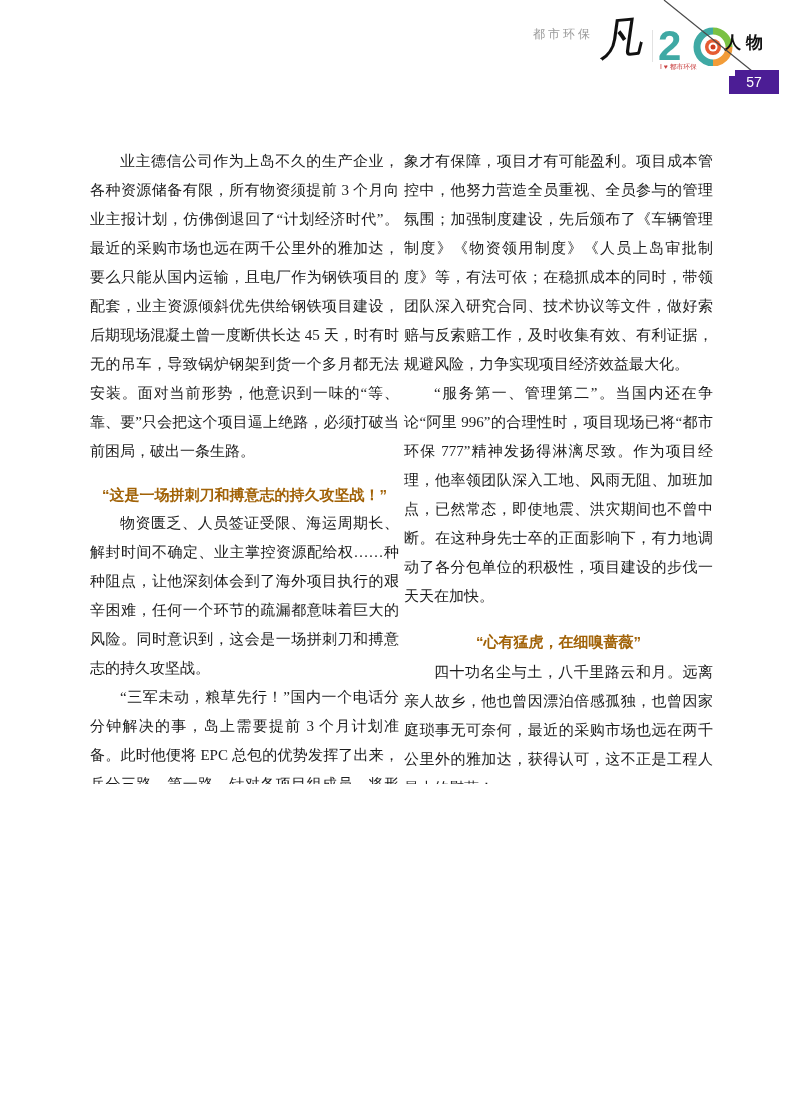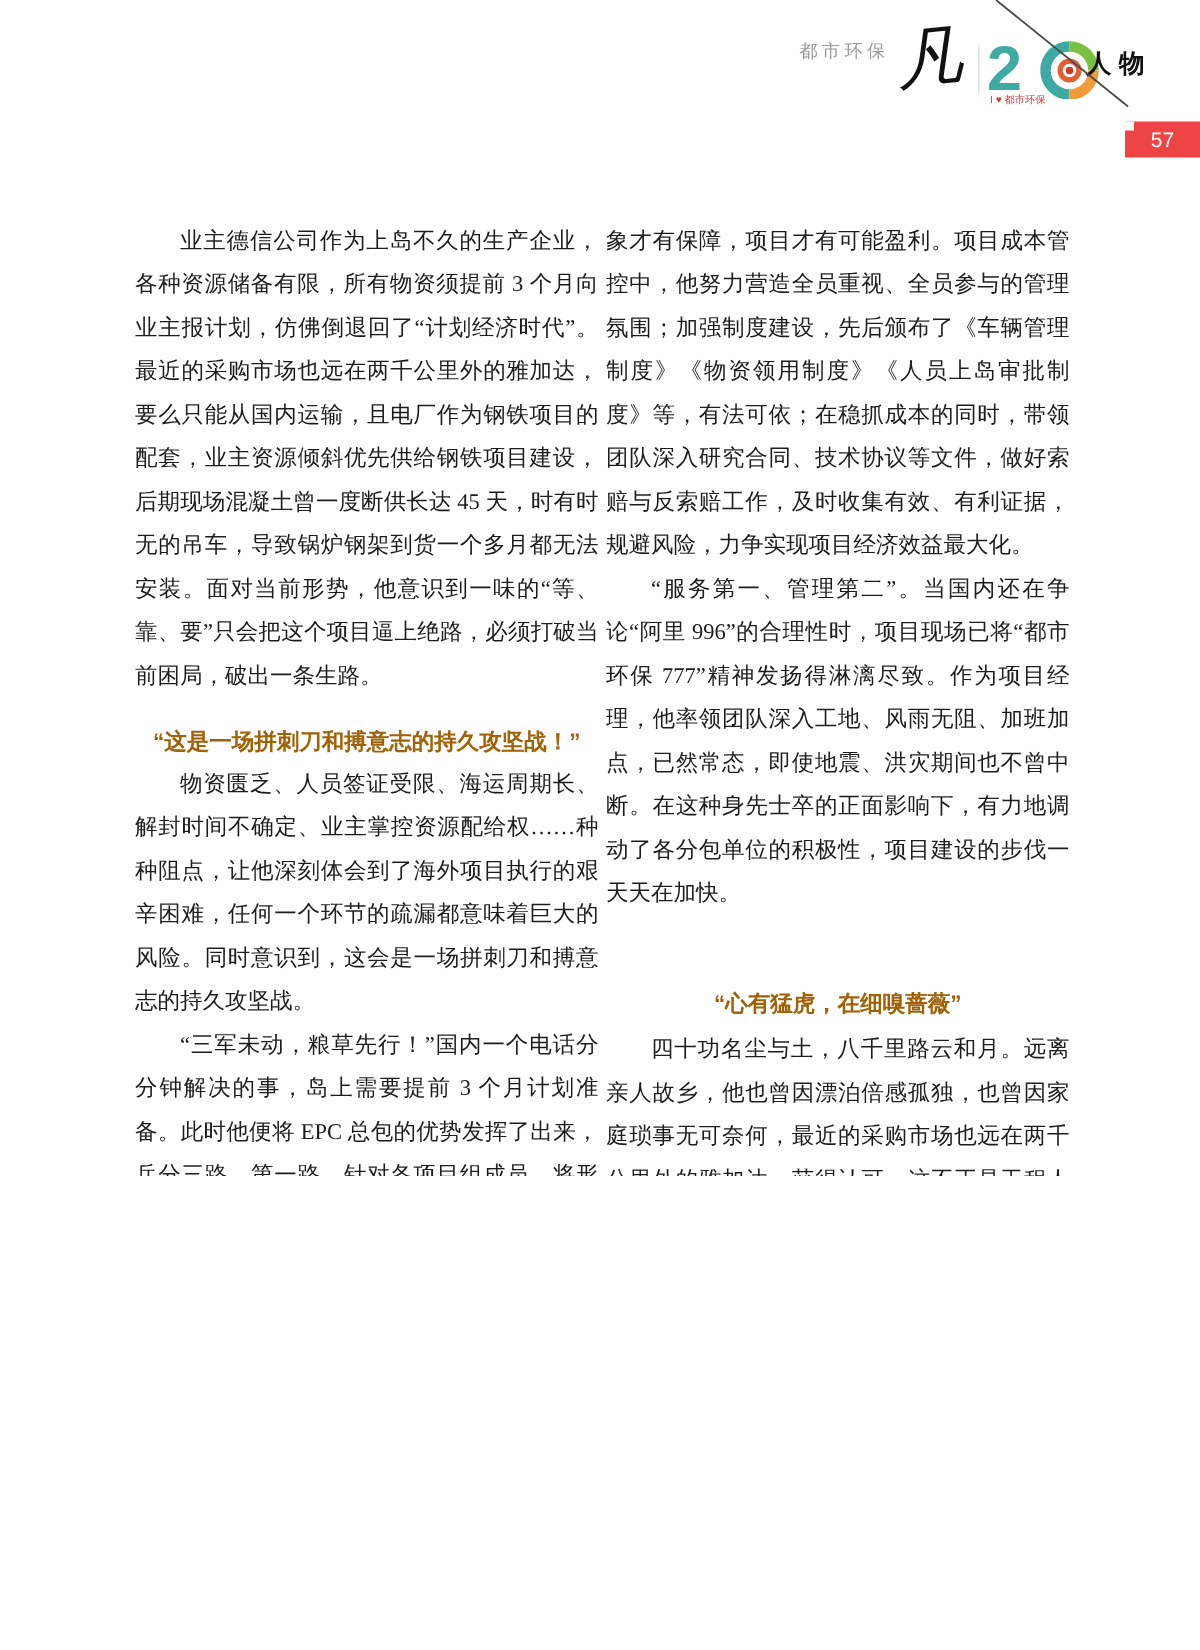--- a/index.html
+++ b/index.html
@@ -11,37 +11,37 @@
               letter-spacing:3px;font-family:"Liberation Sans",sans-serif;}
   .brand-mark{position:absolute;left:597px;top:10px;font-size:44px;color:#111;
               font-family:"Liberation Serif",serif;font-style:italic;transform:rotate(-6deg);}
   .logo-divider{position:absolute;left:652px;top:30px;width:1px;height:32px;background:#e2e2e2;}
   .anniv-logo{position:absolute;left:656px;top:20px;width:88px;height:46px;}
   .anniv-tagline{position:absolute;left:660px;top:62px;font-size:8px;color:#c94040;
                  font-family:"Liberation Sans",sans-serif;transform:scale(0.85);transform-origin:left top;white-space:nowrap;}
   .section-label{position:absolute;left:724px;top:31px;font-size:17px;font-weight:bold;
                  letter-spacing:5px;color:#111;font-family:"Liberation Sans",sans-serif;}
   .header-line{position:absolute;left:0;top:0;width:800px;height:100px;pointer-events:none;}
-  .page-num-box{position:absolute;left:750px;top:70px;width:50px;height:24px;background:#ef4444;margin-top:11px;}
+  .page-num-box{position:absolute;left:729px;top:70px;width:50px;height:24px;background:#4c1d95;}
   .page-num-box .notch{position:absolute;left:0;top:0;width:6px;height:6px;background:#ffffff;}
   .page-num{display:block;width:100%;height:100%;line-height:24px;text-align:center;color:#ffffff;
             font-size:14px;font-family:"Liberation Sans",sans-serif;}
 
   
   .col{position:absolute;top:147px;width:309px;font-size:15px;line-height:29px;
        text-align:justify;color:#1c1c1c;}
   #col-1{left:90px;}
   #col-2{left:404px;}
   .col p{margin:0;}
   .block-opening{text-indent:0;}
   .block-indent{text-indent:2em;}
   .block-heading{font-family:"Liberation Sans",sans-serif;font-weight:bold;text-align:center;
                  text-indent:0;font-size:15px;color:#a16207;}
   #col-1 .block-heading{margin:14px 0 0 0;}
-  #col-2 .block-heading{margin:44px 0 2px 0;}
+  #col-2 .block-heading{margin:16px 0 2px 0;}
 </style>
 </head>
 <body>
 
 <div class="page">
 
   <span class="brand-text">都市环保</span>
   <span class="brand-mark">凡</span>
   <div class="logo-divider"></div>
 

